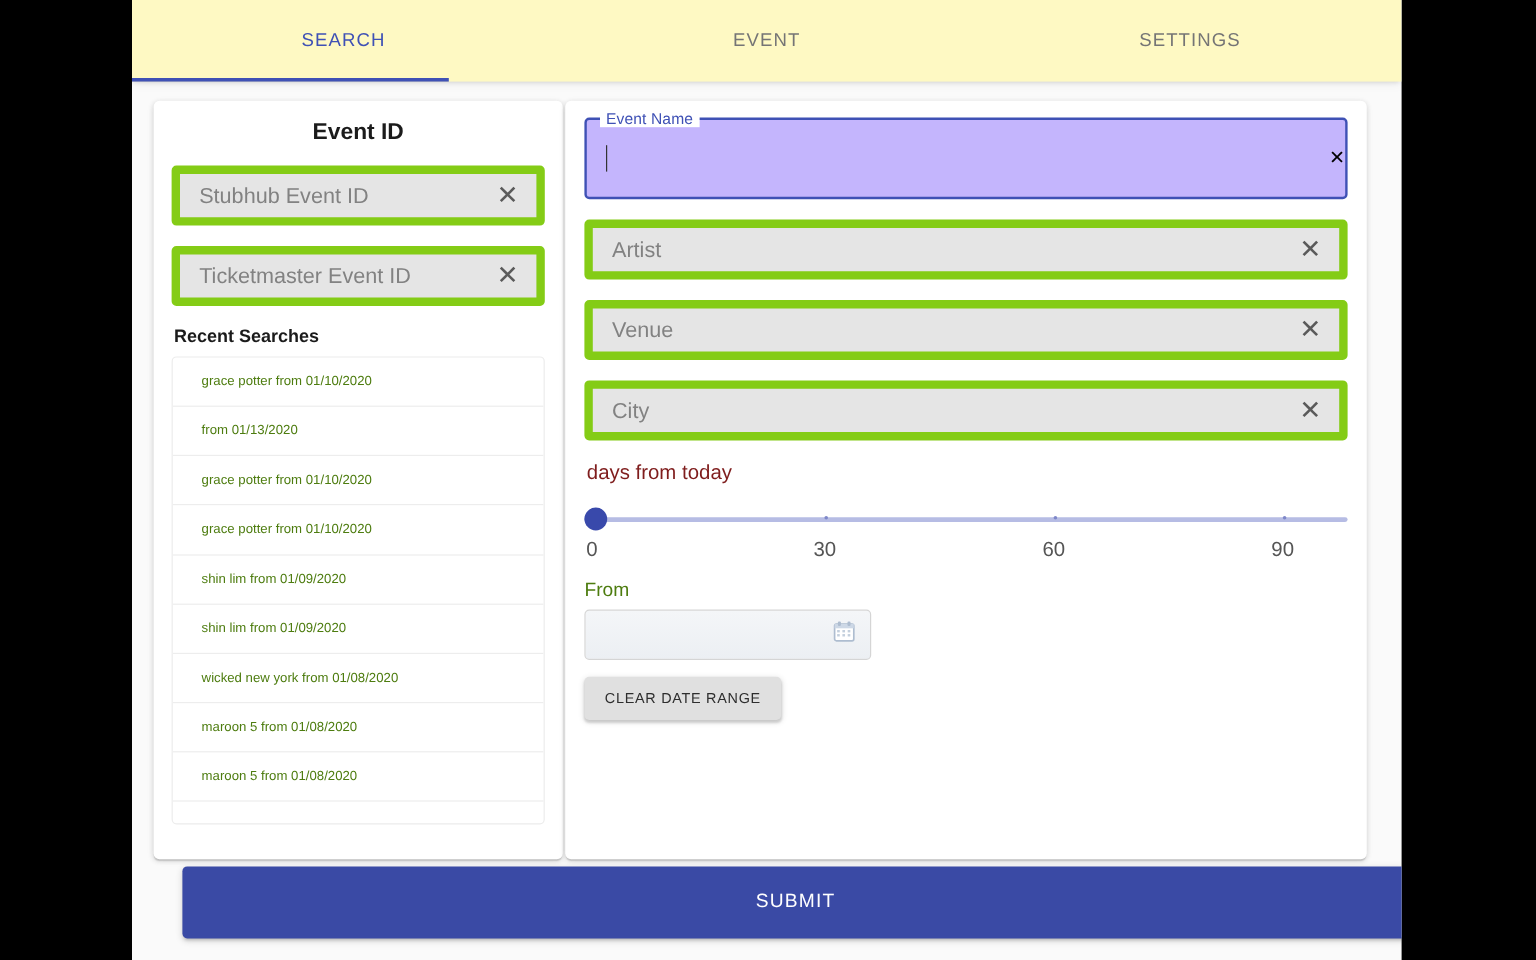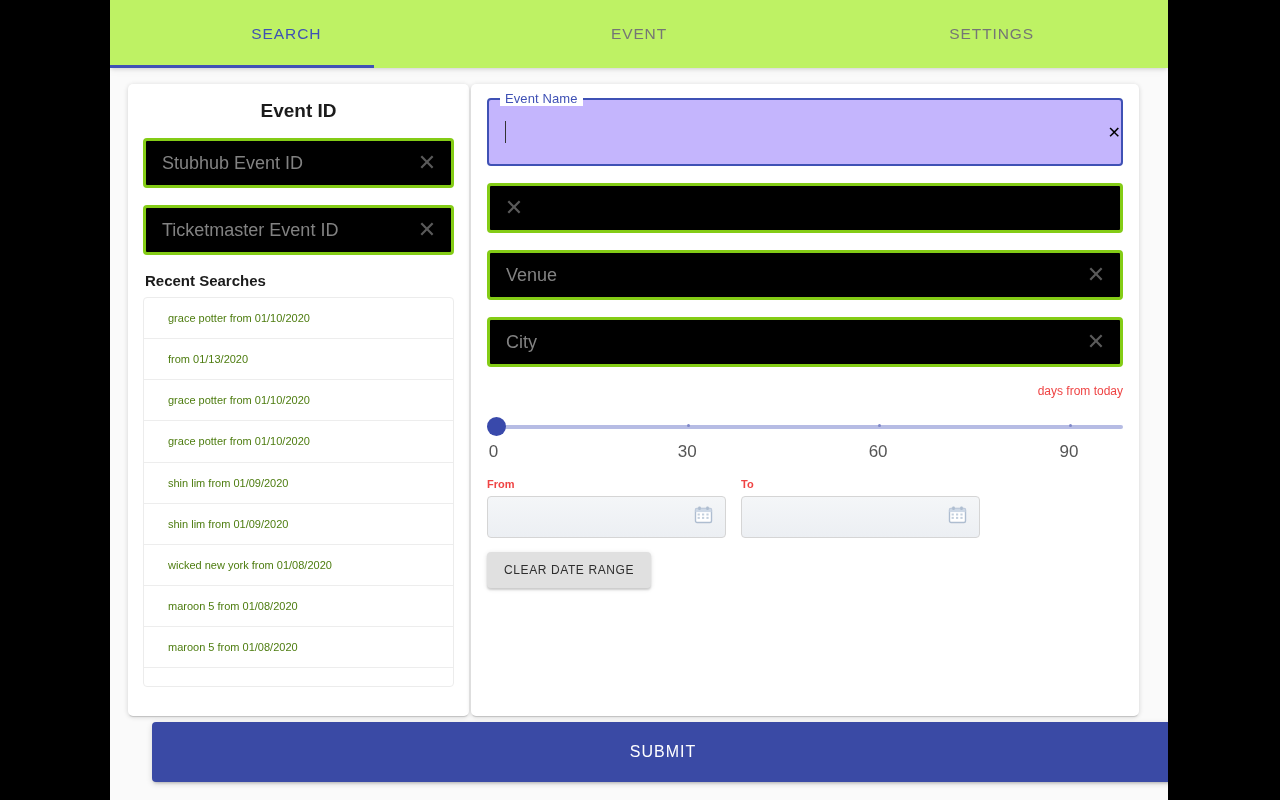--- a/index.html
+++ b/index.html
@@ -23,21 +23,21 @@
     width: 1058px;
     height: 800px;
     background: #fafafa;
     overflow: hidden;
   }
 
   
   .tabbar {
     position: relative;
     height: 68px;
-    background: #bef264;
+    background: #fef9c3;
     box-shadow: 0 2px 4px -1px rgba(0,0,0,.14), 0 1px 10px 0 rgba(0,0,0,.06);
     display: flex;
     align-items: center;
   }
   .tab {
     flex: 1 1 0;
     text-align: center;
     font-size: 15.5px;
     letter-spacing: .9px;
     color: #757575;
@@ -93,23 +93,23 @@
     font-size: 19px;
     font-weight: bold;
     color: #1b1b1b;
     margin: 2px 0 16px 0;
   }
 
   
   .field {
     position: relative;
     height: 50px;
-    border: 3px solid #84cc16;
-    border-radius: 4px;
-    background: #000000;
+    border: 7px solid #84cc16;
+    border-radius: 4px;
+    background: #e5e5e5;
     margin-bottom: 17px;
     display: flex;
     align-items: center;
     box-sizing: border-box;
   }
   .field .ph {
     flex: 1 1 auto;
     padding-left: 16px;
     font-size: 18px;
     color: #828282;
@@ -175,24 +175,23 @@
     padding: 11px 20px 11px 24px;
     font-size: 11px;
     color: #4d7c0f;
     border-bottom: 1px solid #ededed;
     line-height: 1.65;
     cursor: pointer;
   }
 
   
   .slider-label {
-    font-size: 12px;
-    color: #ef4444;
+    font-size: 17px;
+    color: #7f1d1d;
     margin: 6px 0 0 2px;
-    text-align: right;
   }
   .slider-wrap {
     position: relative;
     height: 30px;
     margin: 14px 0 0 0;
   }
   .slider-track {
     position: absolute;
     left: 0;
     right: 0;
@@ -233,23 +232,23 @@
   
   .daterow {
     display: flex;
     gap: 15px;
     margin-top: 10px;
   }
   .datecol {
     width: 239px;
   }
   .date-caption {
-    font-size: 11px;
-    color: #ef4444;
-    font-weight: bold;
+    font-size: 16px;
+    color: #4d7c0f;
+    font-weight: normal;
     margin-bottom: 6px;
   }
   .date-input {
     position: relative;
     height: 42px;
     border: 1px solid #d5d5d5;
     border-radius: 4px;
     background: linear-gradient(180deg, #f4f6f8 0%, #eceff3 100%);
     box-sizing: border-box;
     cursor: pointer;
@@ -340,20 +339,21 @@
     <div class="card card-right">
 
       <div class="field-focused">
         <span class="legend">Event Name</span>
         <span class="caret"></span>
         <span style="flex:1 1 auto"></span>
         <span class="clear">✕</span>
       </div>
 
       <div class="field">
+        <span class="ph">Artist</span>
         <span class="clear">✕</span>
       </div>
 
       <div class="field">
         <span class="ph">Venue</span>
         <span class="clear">✕</span>
       </div>
 
       <div class="field">
         <span class="ph">City</span>
@@ -392,41 +392,20 @@
                     <rect x="8.0" y="8" width="2.2" height="2"></rect>
                     <rect x="12.4" y="8" width="2.2" height="2"></rect>
                   <rect x="3.6" y="11.4" width="2.2" height="2"></rect>
                     <rect x="8.0" y="11.4" width="2.2" height="2"></rect>
                     <rect x="12.4" y="11.4" width="2.2" height="2"></rect>
                 </g>
               </svg>
             </span>
           </div>
         </div>
-        <div class="datecol">
-          <div class="date-caption">To</div>
-          <div class="date-input">
-            <span class="cal-icon">
-              <svg width="19" height="19" viewBox="0 0 19 19">
-                <rect x="1.5" y="3" width="16" height="14" rx="1.5" fill="#ffffff" stroke="#aebdd0" stroke-width="1.4"></rect>
-                <rect x="1.5" y="3" width="16" height="3.6" fill="#cdd8e6"></rect>
-                <rect x="4.2" y="1" width="2.6" height="3.6" rx="1" fill="#aebdd0"></rect>
-                <rect x="12.2" y="1" width="2.6" height="3.6" rx="1" fill="#aebdd0"></rect>
-                <g fill="#c3cfdd">
-                  <rect x="3.6" y="8" width="2.2" height="2"></rect>
-                    <rect x="8.0" y="8" width="2.2" height="2"></rect>
-                    <rect x="12.4" y="8" width="2.2" height="2"></rect>
-                  <rect x="3.6" y="11.4" width="2.2" height="2"></rect>
-                    <rect x="8.0" y="11.4" width="2.2" height="2"></rect>
-                    <rect x="12.4" y="11.4" width="2.2" height="2"></rect>
-                </g>
-              </svg>
-            </span>
-          </div>
-        </div>
       </div>
 
       <button class="btn-clear">CLEAR DATE RANGE</button>
     </div>
   </div>
 
   <div class="submit-wrap">
     <button class="btn-submit">SUBMIT</button>
   </div>
 

